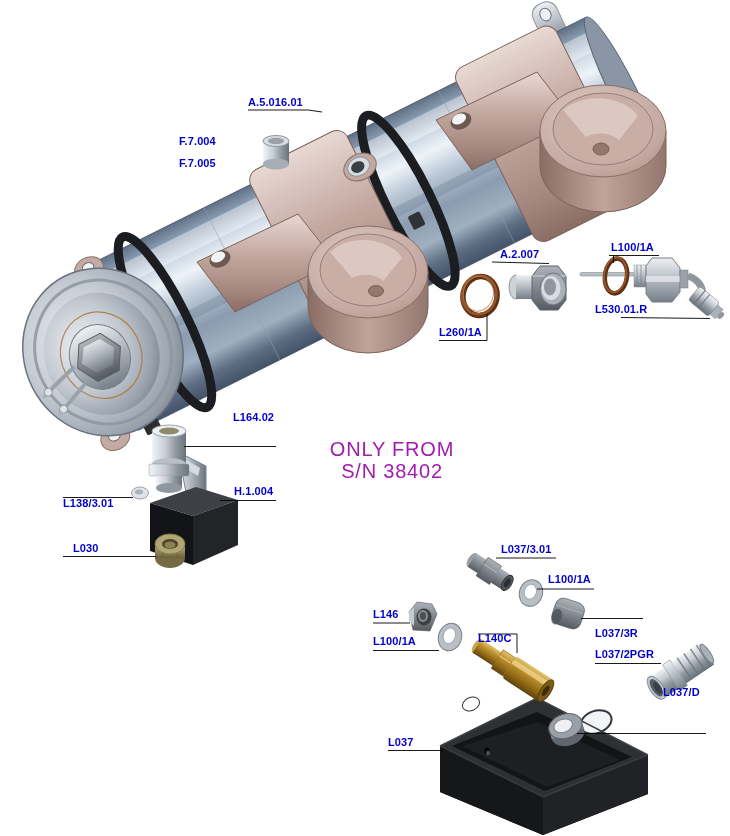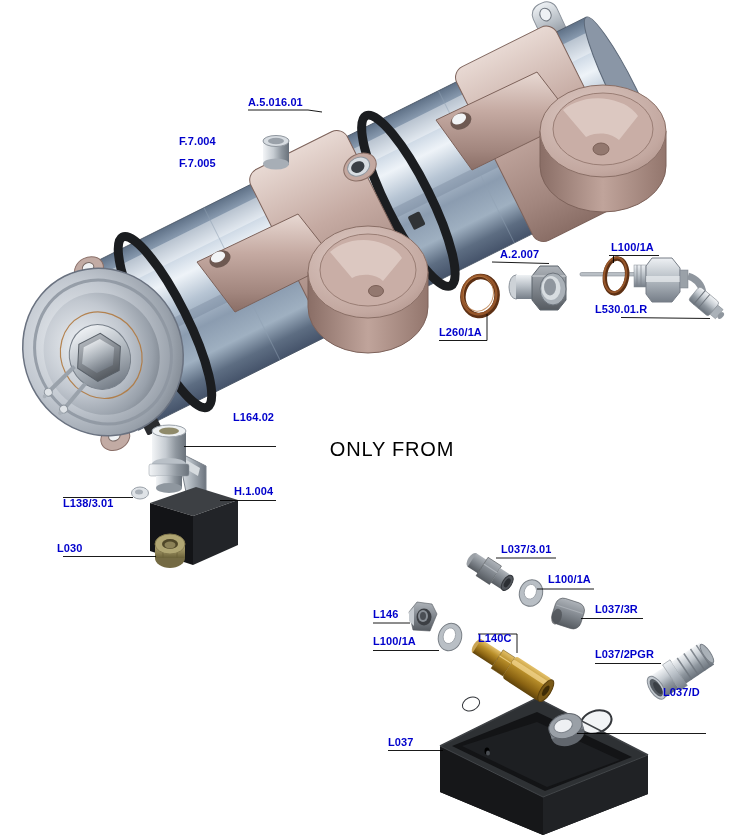--- a/index.html
+++ b/index.html
@@ -2,21 +2,21 @@
 <html><head>
 <meta charset="utf-8">
 <style>
   html,body{margin:0;padding:0;background:#ffffff;}
   .stage{position:relative;width:730px;height:836px;background:#ffffff;overflow:hidden;
          font-family:"Liberation Sans",sans-serif;}
   .stage svg{position:absolute;left:0;top:0;}
   .lbl{position:absolute;font:bold 11px "Liberation Sans",sans-serif;color:#0000CC;
        white-space:nowrap;letter-spacing:0.1px;cursor:pointer;}
   .note{position:absolute;left:292px;top:438px;width:200px;text-align:center;
-        font:400 20px "Liberation Sans",sans-serif;color:#000000;letter-spacing:0.8px;
+        font:400 20px "Liberation Sans",sans-serif;color:#a21caf;letter-spacing:0.8px;
         line-height:22px;}
 </style>
 </head>
 <body>
 
 <div class="stage">
 <svg width="730" height="836" viewBox="0 0 730 836">
   <defs>
     <linearGradient id="cyl" x1="0" y1="0" x2="0" y2="1">
       <stop offset="0" stop-color="#5f7187"></stop>
@@ -344,35 +344,36 @@
     <path d="M373,650.5 L439,650.5"></path>
     <path d="M478,634 L517,634 L517,653"></path>
     <path d="M595,663.5 L661,663.5"></path>
     <path d="M577,733.5 L706,733.5"></path>
     <path d="M388,750.5 L443,750.5"></path>
   </g>
 </svg>
 
   <div class="note">
     <div>ONLY FROM</div>
+    <div>S/N 38402</div>
   </div>
 
   <div class="lbl" style="left:248px;top:96px">A.5.016.01</div>
   <div class="lbl" style="left:179px;top:135px">F.7.004</div>
   <div class="lbl" style="left:179px;top:157px">F.7.005</div>
   <div class="lbl" style="left:500px;top:248px">A.2.007</div>
   <div class="lbl" style="left:611px;top:241px">L100/1A</div>
   <div class="lbl" style="left:595px;top:303px">L530.01.R</div>
   <div class="lbl" style="left:439px;top:326px">L260/1A</div>
   <div class="lbl" style="left:233px;top:411px">L164.02</div>
   <div class="lbl" style="left:63px;top:497px">L138/3.01</div>
   <div class="lbl" style="left:234px;top:485px">H.1.004</div>
-  <div class="lbl" style="left:57px;top:542px">L030</div>
+  <div class="lbl" style="left:73px;top:542px">L030</div>
   <div class="lbl" style="left:501px;top:543px">L037/3.01</div>
   <div class="lbl" style="left:548px;top:573px">L100/1A</div>
   <div class="lbl" style="left:373px;top:608px">L146</div>
-  <div class="lbl" style="left:595px;top:603px">L037/3R</div>
+  <div class="lbl" style="left:595px;top:627px">L037/3R</div>
   <div class="lbl" style="left:373px;top:635px">L100/1A</div>
   <div class="lbl" style="left:478px;top:632px">L140C</div>
   <div class="lbl" style="left:595px;top:648px">L037/2PGR</div>
   <div class="lbl" style="left:663px;top:686px">L037/D</div>
   <div class="lbl" style="left:388px;top:736px">L037</div>
 </div>
 
 </body></html>

